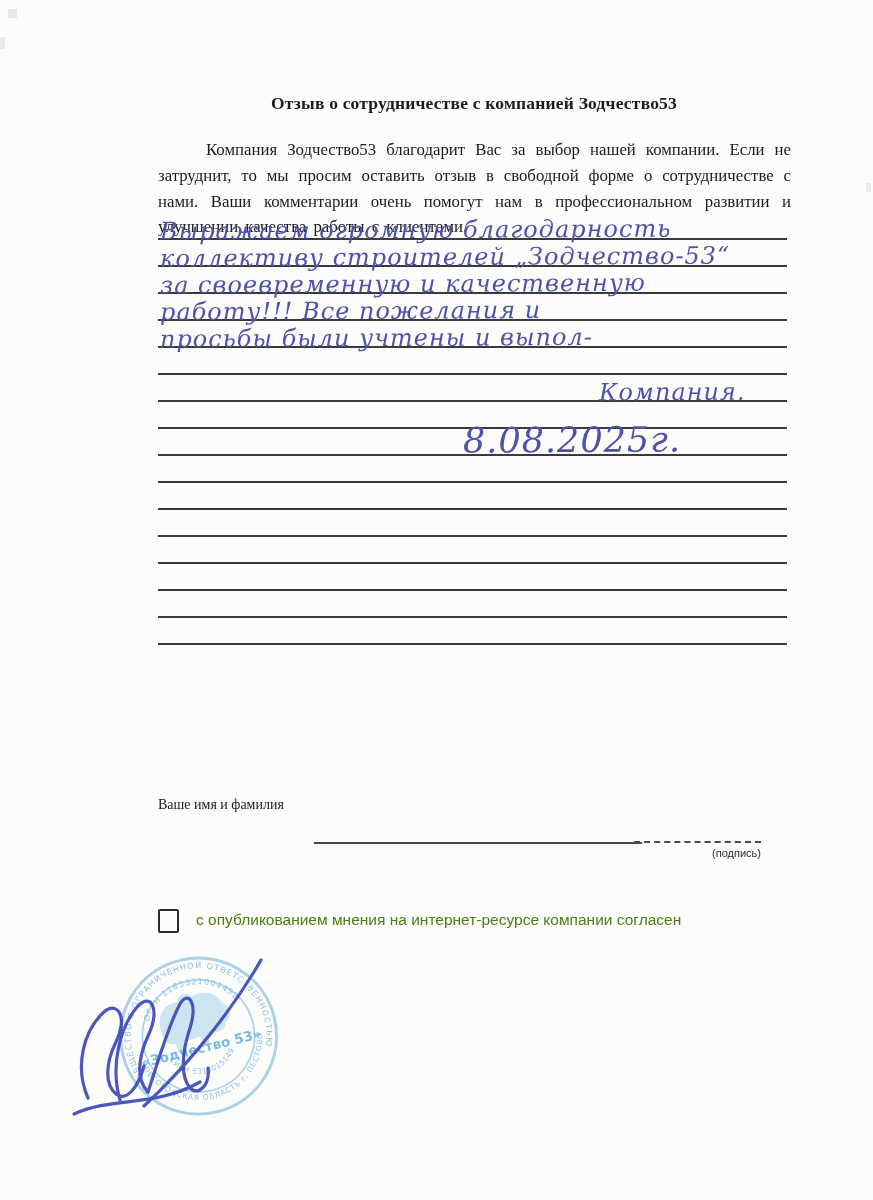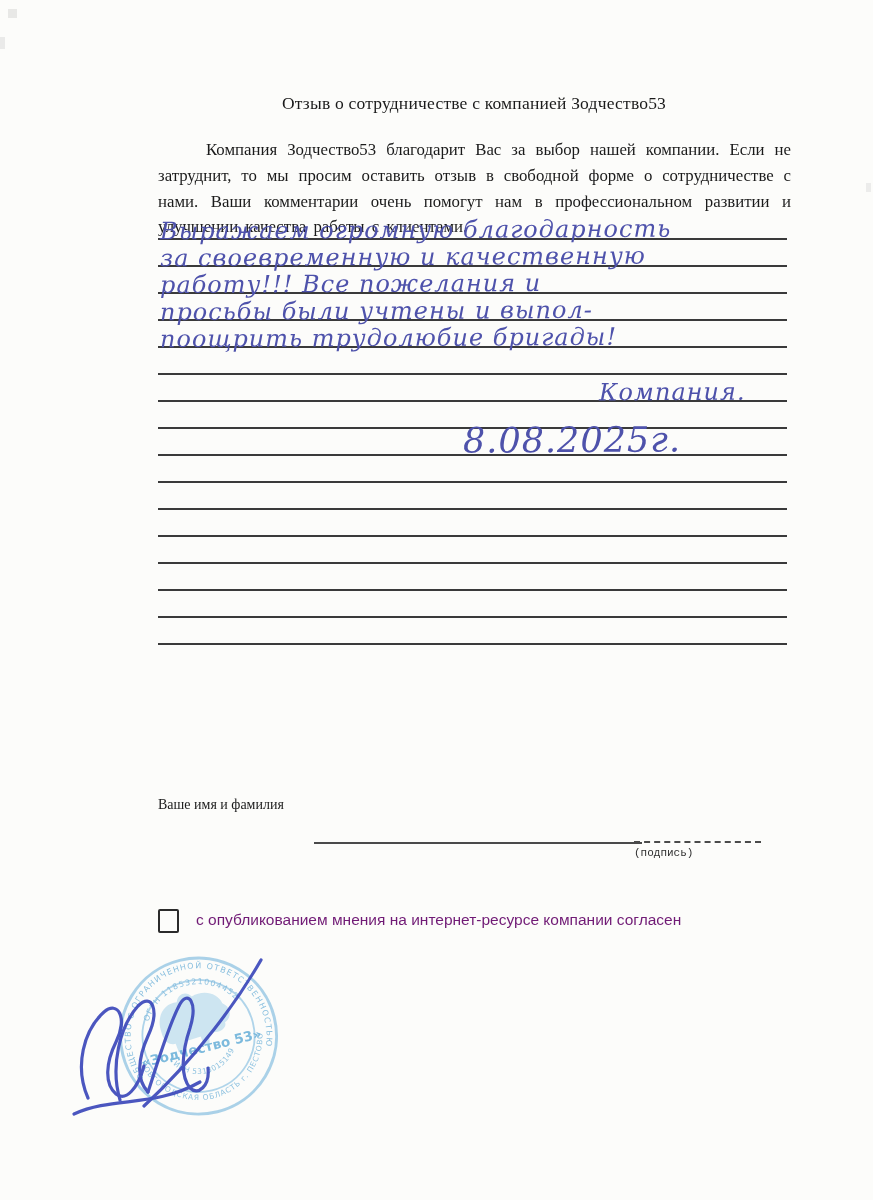--- a/index.html
+++ b/index.html
@@ -8,21 +8,21 @@
     font-family:"Liberation Serif",serif;color:#1b1b1b;overflow:hidden;
     box-shadow:0 0 4px rgba(0,0,0,.15);
   }
   .artifact{position:absolute;background:#b5b5b5;}
   .a1{left:8px;top:9px;width:9px;height:9px;opacity:.28;}
   .a2{left:0px;top:37px;width:5px;height:12px;opacity:.24;}
   .a3{left:866px;top:183px;width:5px;height:9px;opacity:.22;}
 
   .title{
     position:absolute;left:158px;top:93px;width:632px;margin:0;
-    text-align:center;font-size:17.5px;font-weight:normal;letter-spacing:.2px;
+    text-align:center;font-size:17.5px;font-weight:bold;letter-spacing:.2px;
   }
   .intro{
     position:absolute;left:158px;top:137px;width:633px;margin:0;
     font-size:16.8px;line-height:25.8px;text-align:justify;text-indent:48px;
     word-spacing:3px;
   }
 
   .ruled{position:absolute;left:158px;top:213px;width:629px;text-align:right;}
   .rline{position:relative;height:27px;box-sizing:border-box;border-bottom:2px solid #3a3a3a;}
   .hw{
@@ -33,31 +33,31 @@
   }
   .r8 .hw{left:95px;}
   .r9 .hw{left:auto;right:42px;}
   .r11 .hw{left:305px;font-size:35px;}
 
   .name-label{position:absolute;left:158px;top:797px;font-size:14px;}
   .fill-line{position:absolute;border-top:2px solid #4a4a4a;}
   .name-line{left:314px;top:842px;width:328px;}
   .sig-line{left:634px;top:841px;width:127px;border-top-style:dashed;border-top-width:2px;border-top-color:#4a4a4a;}
   .sig-caption{
-    position:absolute;left:634px;top:847px;width:127px;text-align:left;
-    font-family:Liberation Mono, monospace;font-size:11px;color:#2e2e2e;
+    position:absolute;left:634px;top:847px;width:127px;text-align:right;
+    font-family:Liberation Sans, sans-serif;font-size:11px;color:#2e2e2e;
   }
 
   .checkbox{
     position:absolute;left:158px;top:909px;width:21px;height:24px;
     border:2px solid #2b2b2b;border-radius:2px;background:transparent;box-sizing:border-box;
   }
   .consent-label{
     position:absolute;left:196px;top:911px;width:560px;
-    font-family:"Liberation Sans",sans-serif;font-size:15.5px;color:#701a75;
+    font-family:"Liberation Sans",sans-serif;font-size:15.5px;color:#4d7c0f;
   }
 
   .stamp-svg{position:absolute;left:92px;top:946px;}
   .signature-svg{position:absolute;left:58px;top:938px;}
 </style>
 </head>
 <body>
 
 <div class="sheet">
 
@@ -67,30 +67,30 @@
 
   <h1 class="title">Отзыв о сотрудничестве с компанией Зодчество53</h1>
 
   <p class="intro">Компания Зодчество53 благодарит Вас за выбор нашей компании. Если не затруднит, то мы просим оставить отзыв в свободной форме о сотрудничестве с нами. Ваши комментарии очень помогут нам в профессиональном развитии и улучшении качества работы с клиентами.</p>
 
   <div class="ruled">
     <div class="rline">
         <span class="hw">Выражаем огромную благодарность</span>
       </div>
     <div class="rline">
+        <span class="hw">коллективу строителей „Зодчество-53“</span>
+      </div>
+    <div class="rline">
         <span class="hw">за своевременную и качественную</span>
       </div>
     <div class="rline">
         <span class="hw">работу!!! Все пожелания и</span>
       </div>
     <div class="rline">
         <span class="hw">просьбы были учтены и выпол-</span>
-      </div>
-    <div class="rline">
-        <span class="hw">поощрить трудолюбие бригады!</span>
       </div>
     <div class="rline">
         <span class="hw"></span>
       </div>
     <div class="rline r9">
         <span class="hw">Компания.</span>
       </div>
     <div class="rline">
         <span class="hw"></span>
       </div>

